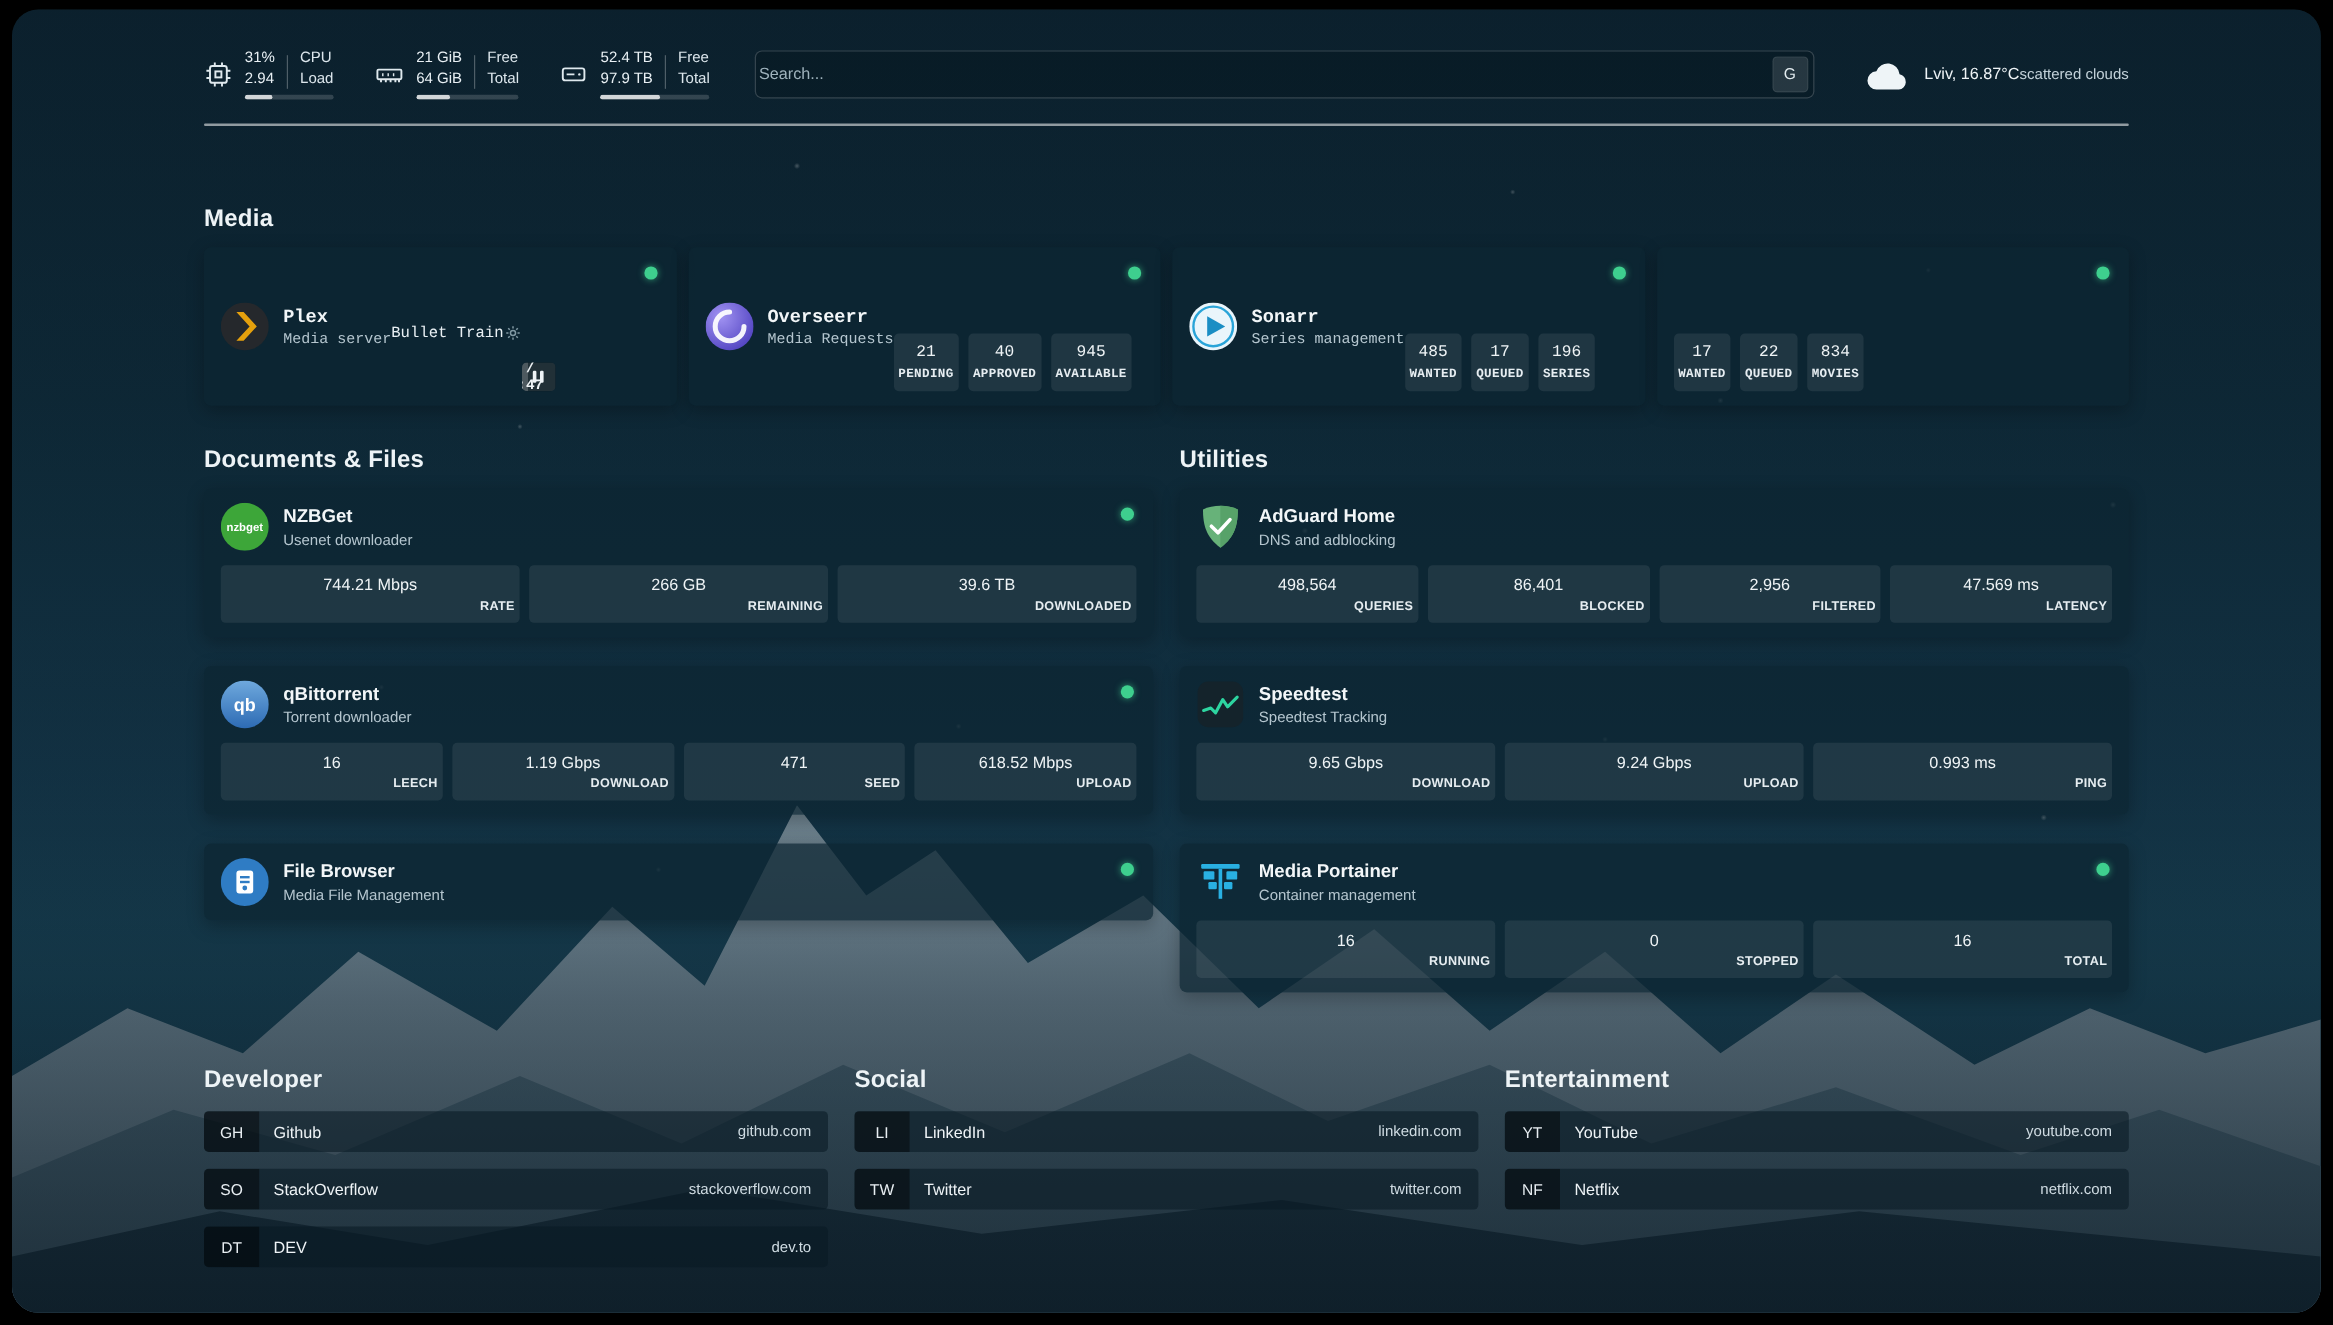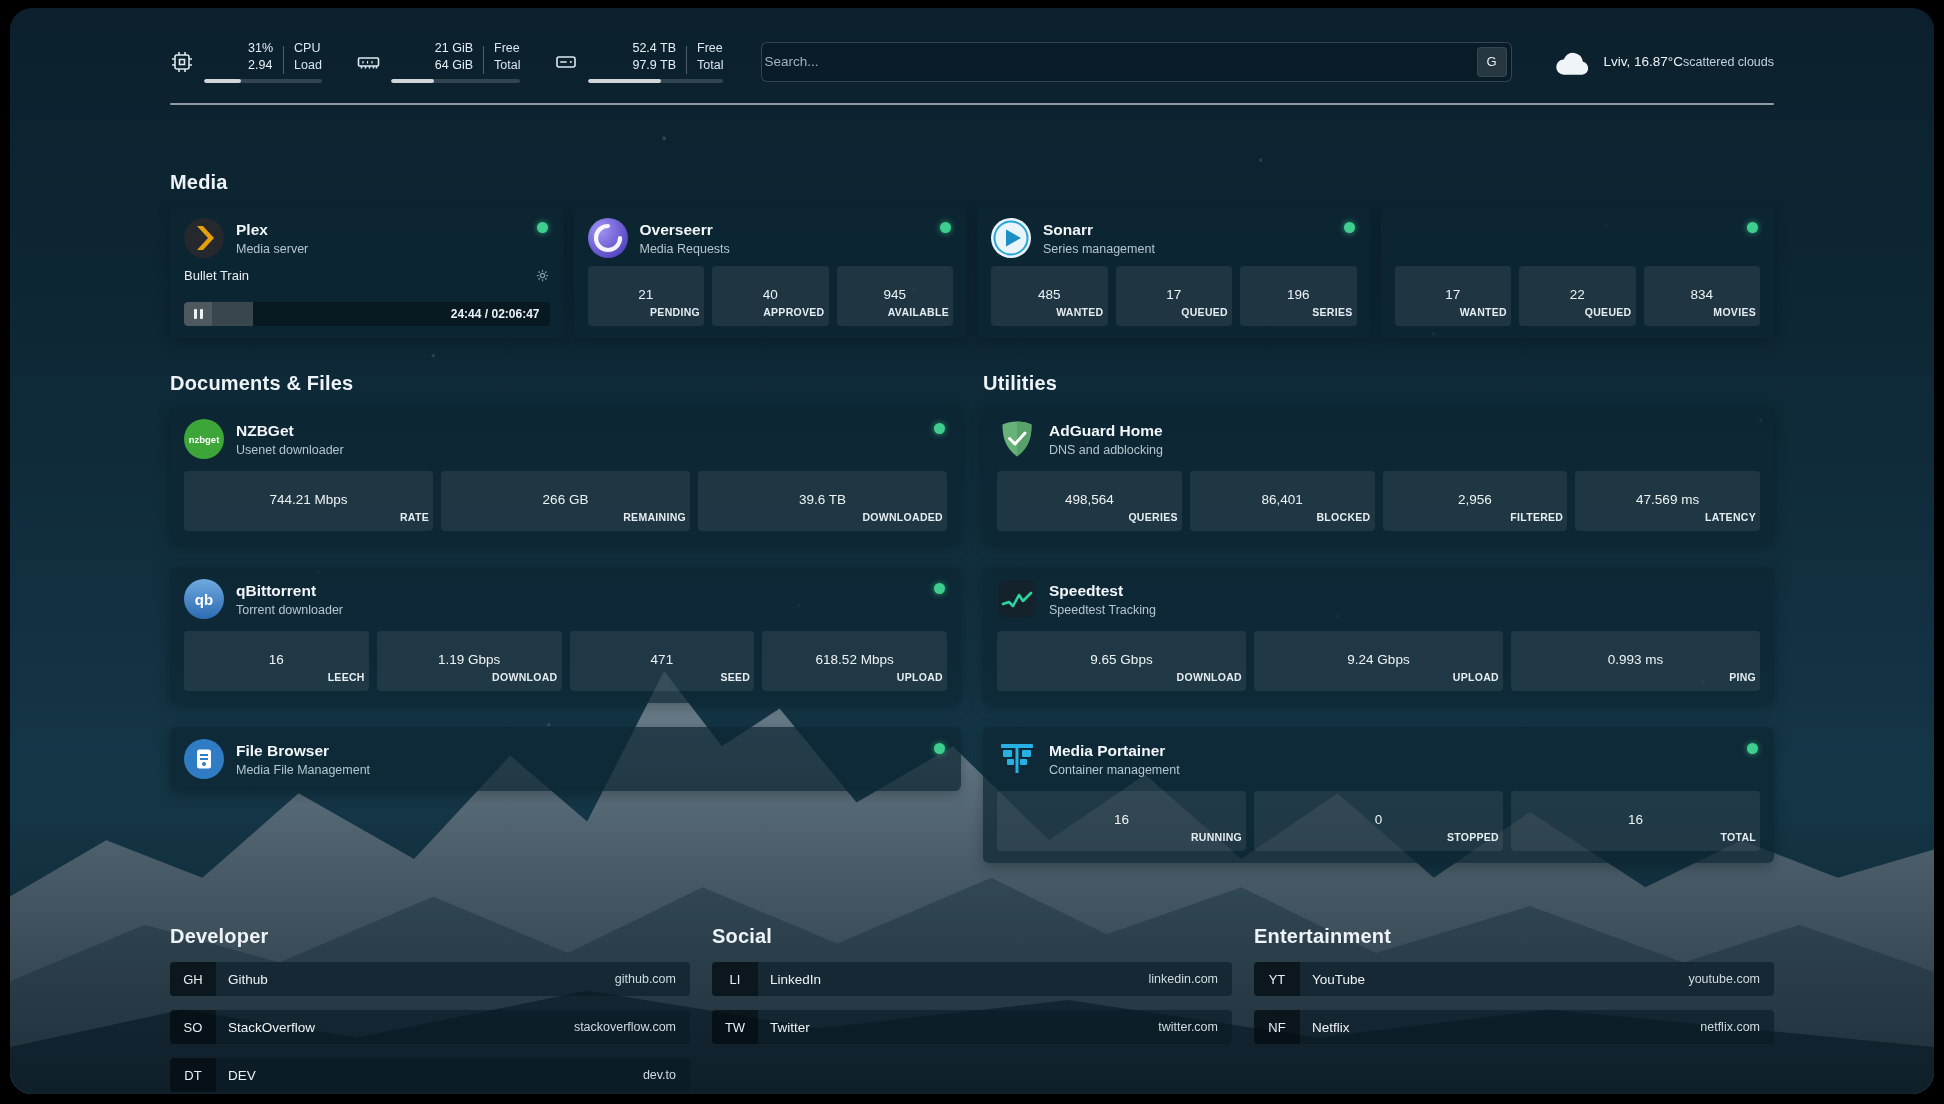--- a/index.html
+++ b/index.html
@@ -47,21 +47,21 @@
     background: linear-gradient(180deg, rgba(9,28,40,.42) 0%, rgba(12,38,52,.34) 45%, rgba(14,44,58,.30) 70%, rgba(7,22,32,.55) 100%);
   }
 
   .content { position: relative; z-index: 3; width: 1604px; margin: 0 auto; padding-top: 32px; color: #eef3f6; }
 
   
   .topbar { display: flex; align-items: center; }
   .metrics { display: flex; align-items: center; gap: 34px; }
   .metric { display: flex; align-items: center; gap: 10px; }
   .m-icon { display: flex; align-items: center; color: #dfe9ee; }
-  .m-cols { display: flex; align-items: flex-end; gap: 10px; margin-left: 44px; }
+  .m-cols { display: flex; align-items: flex-end; gap: 10px; }
   .m-col { display: flex; flex-direction: column; line-height: 17px; font-size: 12.5px; color: #e9f0f4; }
   .m-labels { color: #dce6ec; }
   .m-divider { width: 1px; height: 28px; background: rgba(255,255,255,.28); }
   .m-bar { margin-top: 5px; height: 4px; width: 100%; border-radius: 2px; background: rgba(255,255,255,.16); overflow: hidden; }
   .m-fill { height: 100%; border-radius: 2px; background: rgba(255,255,255,.78); }
 
   .search-wrap { flex: 1; margin: 0 42px 0 38px; position: relative; }
   .search-input {
     width: 100%; height: 40px; border-radius: 6px; border: 1px solid rgba(255,255,255,.18);
     background: rgba(5,20,28,.38); color: #e8eef2; font-size: 13.5px; padding: 0 50px 0 2px; outline: none;
@@ -83,33 +83,33 @@
 
   
   .section-title { font-size: 20px; font-weight: 600; color: #edf3f6; letter-spacing: .2px; }
   .media-title { margin-top: 66px; margin-bottom: 12px; }
   .media-grid { display: grid; grid-template-columns: repeat(4, 1fr); gap: 10px; }
 
   .card {
     position: relative; border-radius: 6px; background: rgba(13,38,50,.72);
     box-shadow: 0 4px 14px rgba(0,0,0,.25); padding: 12px 14px;
   }
-  .media-grid .card { height: 132px; display: flex; flex-direction: column; }
+  .media-grid .card { height: 132px; display: flex; flex-direction: row; font-family: Liberation Mono, monospace; }
   .svc-header { display: flex; align-items: center; gap: 12px; }
   .svc-icon { width: 40px; height: 40px; flex: 0 0 40px; display: flex; align-items: center; justify-content: center; }
   .svc-icon svg { width: 40px; height: 40px; }
   .svc-name { font-size: 15.5px; font-weight: 600; color: #f2f6f8; line-height: 18px; }
   .svc-desc { font-size: 12.5px; color: #b5c6cf; margin-top: 3px; }
   .status-dot { position: absolute; top: 16px; right: 16px; width: 11px; height: 11px; border-radius: 50%;
     background: #3ecf8e; box-shadow: 0 0 6px rgba(62,207,142,.7); }
 
   .stats { display: flex; gap: 8px; margin-top: auto; }
   .stacked .stats { margin-top: 12px; }
   .stat { flex: 1; background: rgba(255,255,255,.08); border-radius: 4px; text-align: center; padding: 9px 4px 8px; }
-  .stat-value { font-size: 13.5px; color: #eef3f5; margin-top: 12px; }
+  .stat-value { font-size: 13.5px; color: #eef3f5; }
   .stat-label { font-size: 10.5px; font-weight: 700; color: #e6edf1; margin-top: 4px; letter-spacing: .3px; text-align: right; }
 
   
   .np-row { display: flex; align-items: center; justify-content: space-between; margin-top: 10px; }
   .np-title { font-size: 13px; color: #e9f0f4; }
   .gear-btn { display: flex; cursor: pointer; opacity: .8; }
   .np-strip { margin-top: auto; position: relative; height: 24px; border-radius: 4px; background: rgba(0,0,0,.32); overflow: hidden; display: flex; align-items: center; }
   .np-fill { position: absolute; left: 0; top: 0; bottom: 0; background: rgba(255,255,255,.20); }
   .pause-btn { position: relative; z-index: 1; width: 28px; height: 100%; display: flex; align-items: center; justify-content: center; gap: 3px; cursor: pointer; background: rgba(255,255,255,.10); border-radius: 4px 0 0 4px; }
   .pause-btn i { display: block; width: 3px; height: 10px; background: #eef3f6; border-radius: 1px; }

